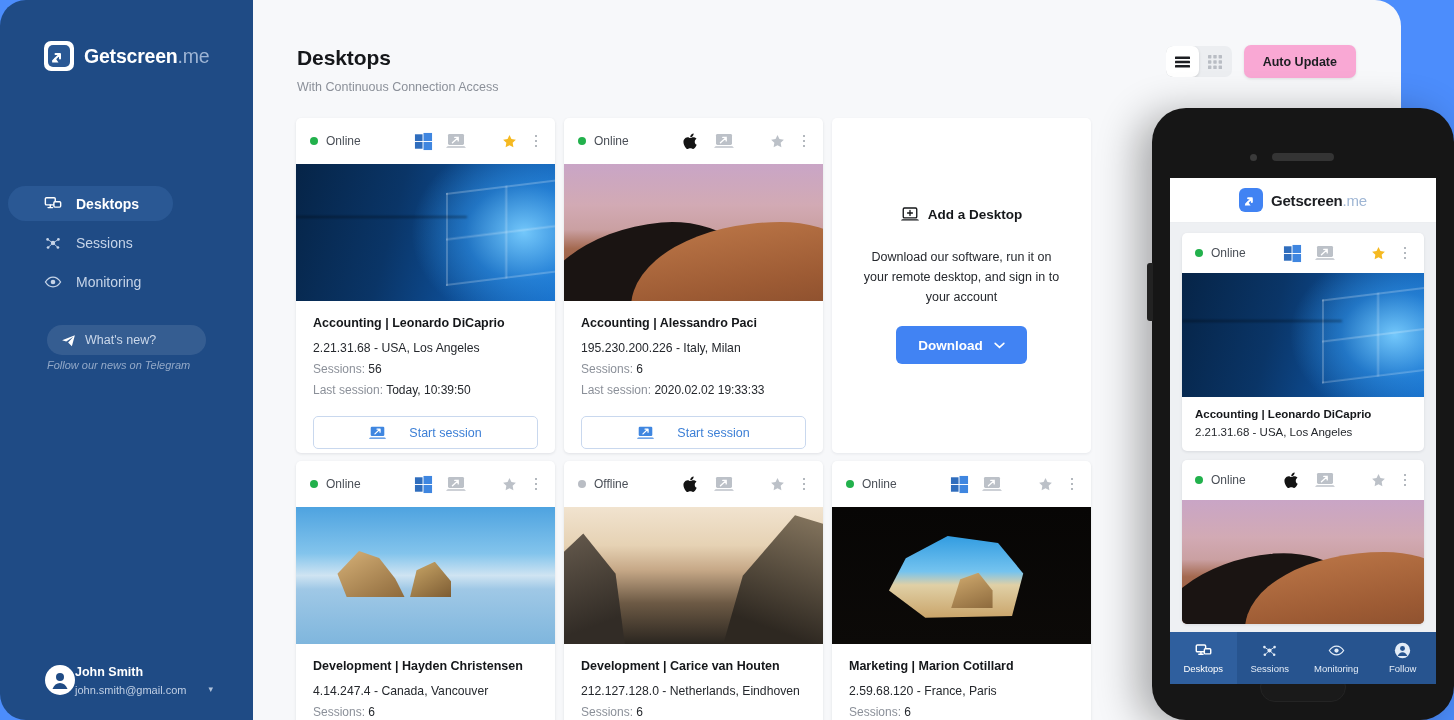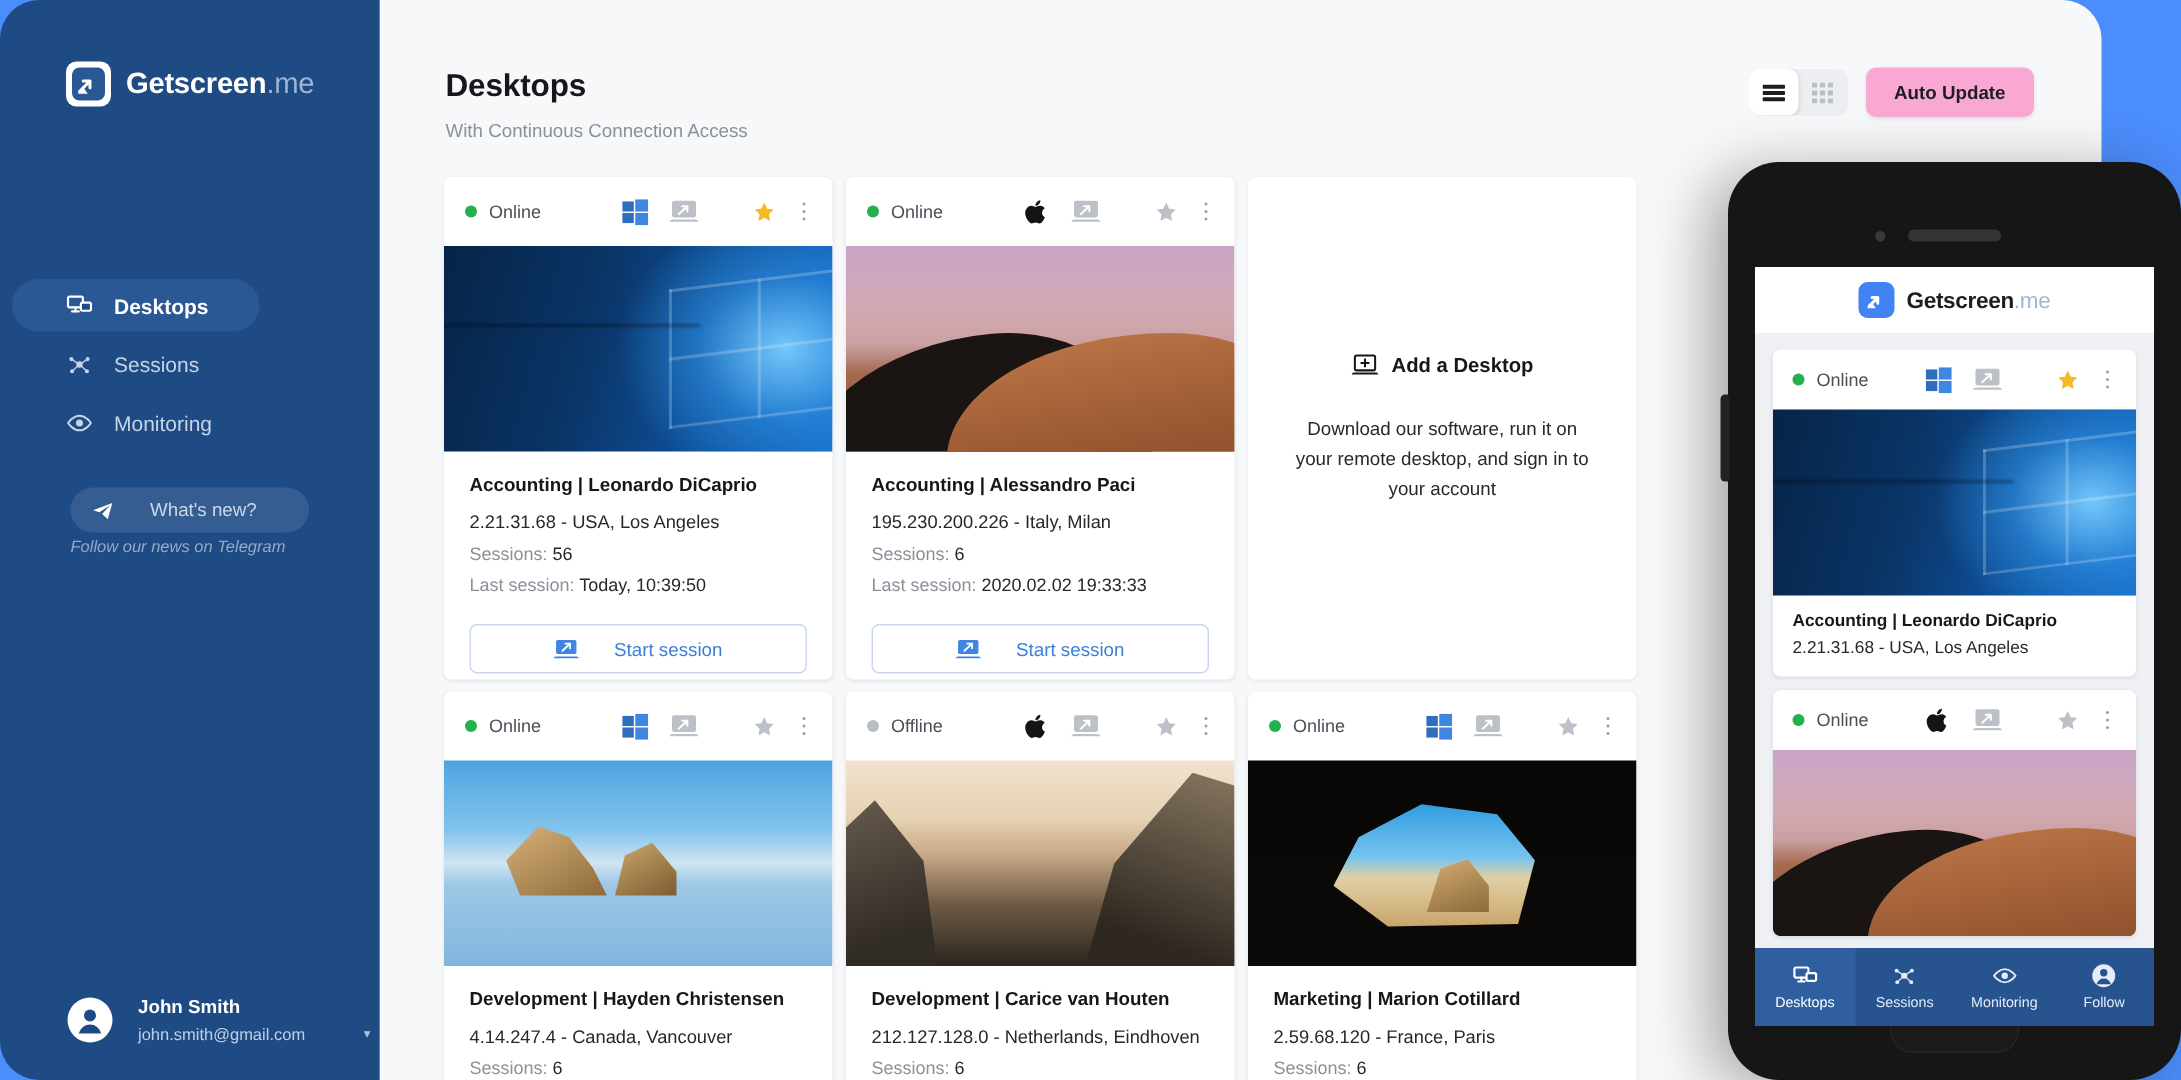--- a/index.html
+++ b/index.html
@@ -65,33 +65,33 @@
     font-weight: bold;
     margin-right: 80px;
   }
   .sb-ico { width: 18px; height: 18px; display: block; flex: none; }
 
   .sb-whatsnew {
     position: absolute; top: 325px; left: 47px;
     width: 159px; height: 30px;
     background: rgba(255,255,255,0.10);
     border-radius: 15px;
-    display: flex; align-items: center; gap: 24px;
+    display: flex; align-items: center; gap: 9px;
     padding-left: 14px;
     color: #cbd8ea; font-size: 12.5px;
     cursor: pointer;
   }
   .sb-follow {
     position: absolute; top: 359px; left: 47px;
     font-size: 11px; font-style: italic; color: #93a9c8;
   }
 
   .sb-user {
     position: absolute; left: 45px; bottom: 22px;
-    display: flex; align-items: center; gap: 17px;
+    display: flex; align-items: center; gap: 0;
     cursor: pointer;
   }
   .sb-avatar {
     width: 30px; height: 30px; border-radius: 50%;
     background: #ffffff; flex: none;
     display: flex; align-items: center; justify-content: center;
   }
   .sb-uname { font-size: 12.5px; color: #ffffff; font-weight: bold; line-height: 14px; }
   .sb-umail { font-size: 11px; color: #c0cfe4; line-height: 14px; }
   .sb-caret { margin-left: 22px; color: #b0c2da; font-size: 9px; align-self: flex-end; margin-bottom: 4px;}
@@ -550,20 +550,26 @@
         <div class="card add">
           <div class="add-head">
             <svg width="18" height="15" viewBox="0 0 20 16">
               <rect x="2.5" y="0.8" width="15" height="11" rx="1.3" fill="none" stroke="#15171a" stroke-width="1.5"></rect>
               <path d="M10 3.6v5.4M7.3 6.3h5.4" stroke="#15171a" stroke-width="1.5" stroke-linecap="round"></path>
               <path d="M0 14.8h20c-.5-.9-1.2-1.4-2-1.4H2c-.8 0-1.5.5-2 1.4z" fill="#15171a"></path>
             </svg>
             <span>Add a Desktop</span>
           </div>
           <div class="add-desc">Download our software, run it on your remote desktop, and sign in to your account</div>
+          <button class="btn-download">
+            <span>Download</span>
+            <svg width="11" height="7" viewBox="0 0 12 8">
+              <path d="M1 1.5 L6 6.2 L11 1.5" stroke="#fff" stroke-width="1.8" fill="none" stroke-linecap="round"></path>
+            </svg>
+          </button>
         </div>
         <div class="card">
           <div class="card-head">
             <span class="dot online"></span>
             <span class="st-label">Online</span>
             <span class="head-sp"></span>
             <svg class="os-ico" viewBox="0 0 20 20">
               <rect x="1" y="2.4" width="8" height="7.1" fill="#2f6dbd"></rect>
               <rect x="10" y="1" width="9" height="8.5" fill="#3f86e0"></rect>
               <rect x="1" y="10.5" width="8" height="7.1" fill="#2f6dbd"></rect>

